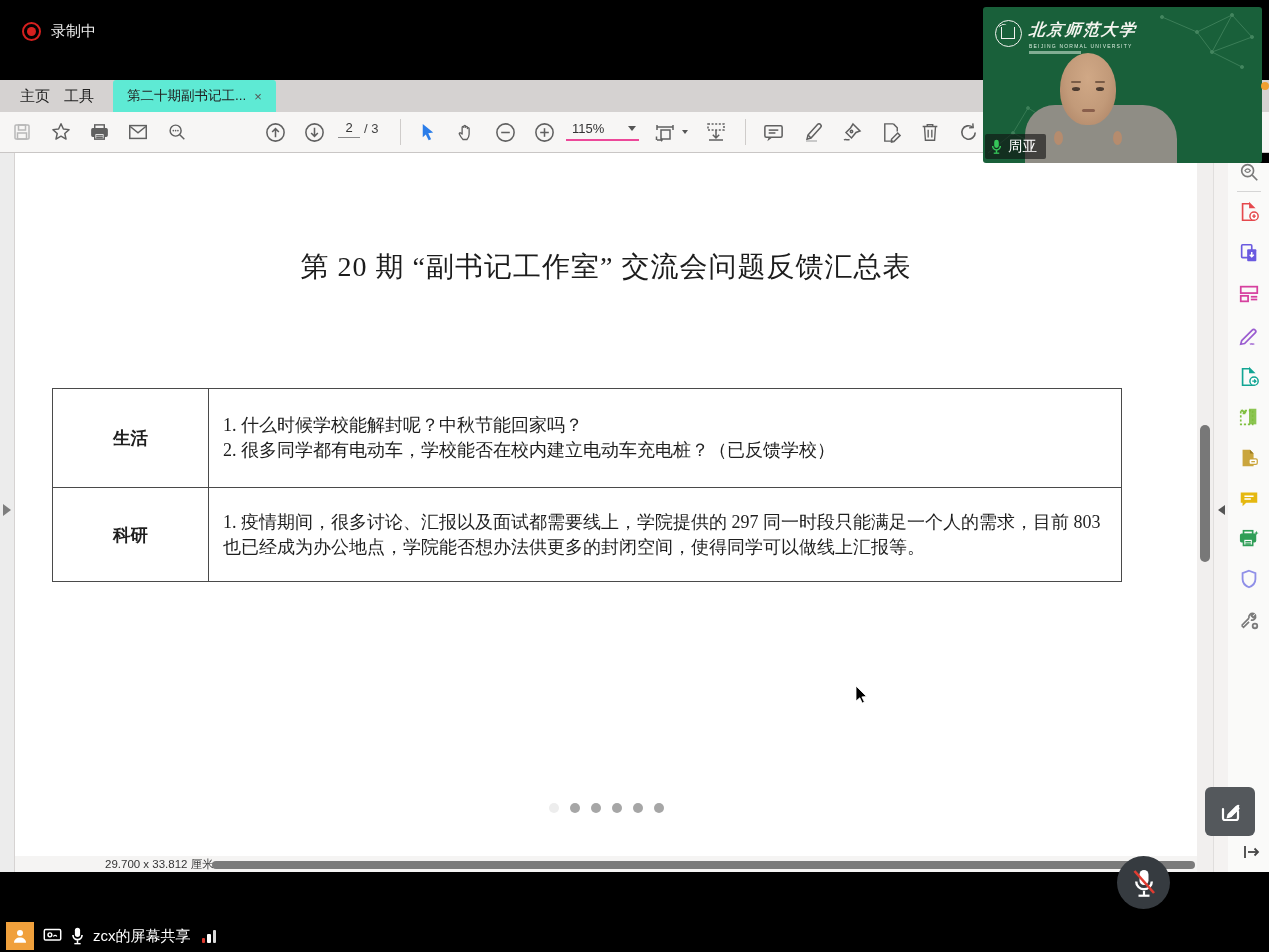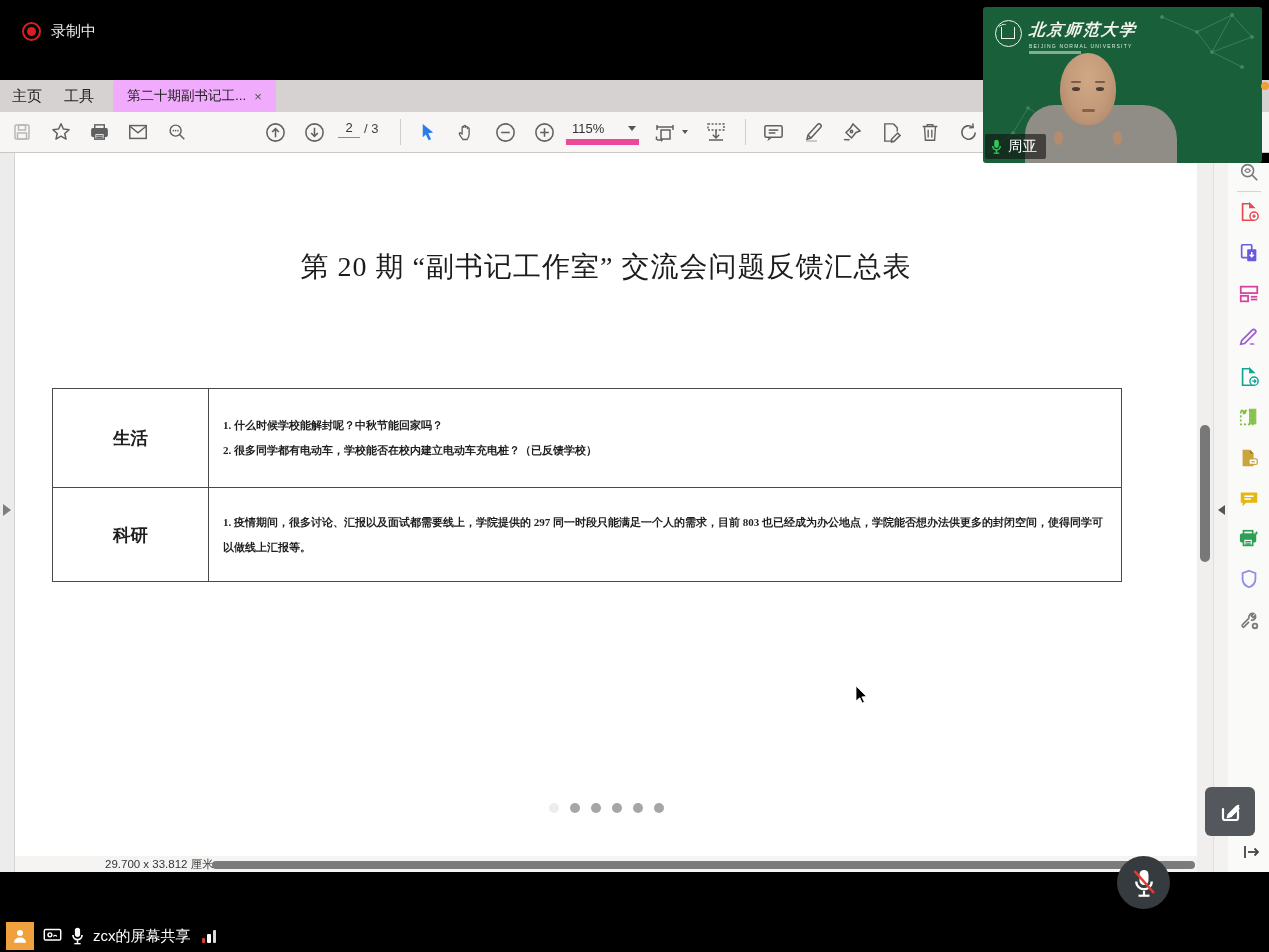--- a/index.html
+++ b/index.html
@@ -10,38 +10,38 @@
   
   .top-bar{left:0;top:0;width:1269px;height:58px;background:#000;}
   .rec-wrap{left:22px;top:22px;display:flex;align-items:center;gap:10px;}
   .rec-dot{width:15px;height:15px;border-radius:50%;border:2.5px solid #d6201f;position:relative;}
   .rec-dot::after{content:"";position:absolute;left:3px;top:3px;width:9px;height:9px;border-radius:50%;background:#d6201f;}
   .rec-label{color:#eee;font-size:15px;}
 
   
   .tab-bar{left:0;top:80px;width:1269px;height:32px;background:#d5d2d1;}
   .tab-static{position:absolute;top:0;height:32px;line-height:32px;font-size:15px;color:#222;padding:0 12px;cursor:default;}
-  .tab-home{left:0;}
+  .tab-home{left:8px;}
   .tab-tools{left:52px;}
-  .tab-doc{position:absolute;left:113px;top:0;width:163px;height:32px;background:#f0abfc;
+  .tab-doc{position:absolute;left:113px;top:0;width:163px;height:32px;background:#5eead4;
            border-radius:3px 3px 0 0;display:flex;align-items:center;justify-content:center;gap:8px;}
   .tab-doc-label{font-size:13.5px;color:#222;}
   .tab-close{font-size:13px;color:#555;line-height:1;}
 
   
   .toolbar{left:0;top:112px;width:1269px;height:41px;background:#f7f6f5;border-bottom:1px solid #c9c6c5;
            display:flex;align-items:center;box-sizing:border-box;}
   .tb{position:absolute;top:0;height:40px;display:flex;align-items:center;justify-content:center;}
   .tb svg{display:block;}
   .tb-sep{position:absolute;top:7px;width:1px;height:26px;background:#cfccca;}
   .page-box{position:absolute;top:8px;display:flex;align-items:flex-end;gap:4px;font-size:13px;color:#333;}
   .page-cur{width:22px;text-align:center;border-bottom:1px solid #8a8a8a;padding-bottom:2px;}
   .page-total{padding-bottom:2px;color:#444;}
   .zoom-box{position:absolute;top:9px;width:64px;display:flex;align-items:center;justify-content:space-between;
-            border-bottom:6px solid #ec4899;padding:0 3px 3px 6px;font-size:13px;color:#333;}
+            border-bottom:2px solid #ec4899;padding:0 3px 3px 6px;font-size:13px;color:#333;}
   .caret{width:0;height:0;border-left:4px solid transparent;border-right:4px solid transparent;border-top:5px solid #555;}
   .mini-caret{width:0;height:0;border-left:3.5px solid transparent;border-right:3.5px solid transparent;border-top:4.5px solid #555;}
 
   
   .panel-strip{left:0;top:153px;width:14px;height:719px;background:#ececec;border-right:1px solid #d6d3d2;}
   .panel-handle-l{left:3px;top:504px;width:0;height:0;border-top:6px solid transparent;border-bottom:6px solid transparent;border-left:8px solid #7e7e7e;}
   .page{left:15px;top:153px;width:1182px;height:703px;background:#fff;}
   .vscroll-track{left:1197px;top:153px;width:16px;height:719px;background:#f1efee;}
   .vscroll-thumb{left:1200px;top:425px;width:10px;height:137px;background:#787878;border-radius:5px;}
   .handle-strip{left:1213px;top:153px;width:15px;height:719px;background:#f4f2f1;border-left:1px solid #e0dedd;}
@@ -54,21 +54,21 @@
   
   .doc-title{left:15px;top:248px;width:1182px;text-align:center;
              font-family:"Liberation Serif","DejaVu Serif",serif;font-weight:400;font-size:28px;color:#1c1c1c;letter-spacing:1px;}
   .doc-table{left:52px;top:388px;width:1070px;border:1px solid #4a4a4a;box-sizing:border-box;
              font-family:"Liberation Serif","DejaVu Serif",serif;color:#1e1e1e;}
   .doc-row{display:flex;}
   .doc-row + .doc-row{border-top:1px solid #4a4a4a;justify-content:space-between;}
   .doc-cat{width:155px;flex:0 0 155px;border-right:1px solid #4a4a4a;display:flex;align-items:center;justify-content:center;
            font-size:17.5px;font-weight:700;}
   .doc-cell{flex:1;padding:10px 14px;display:flex;flex-direction:column;justify-content:center;}
-  .doc-line{font-size:11px;line-height:25px;font-weight:bold;}
+  .doc-line{font-size:18px;line-height:25px;}
   .row-h1{height:98px;}
   .row-h2{height:93px;}
 
   .dots{left:15px;top:803px;width:1182px;display:flex;justify-content:center;gap:11px;}
   .dot{width:10px;height:10px;border-radius:50%;background:#a6a6a6;}
   .dot.first{background:#ededed;}
 
   
   .sidebar{left:1228px;top:163px;width:41px;height:709px;background:#fafaf9;}
   .side-icon{position:absolute;left:1238px;width:22px;height:22px;display:flex;align-items:center;justify-content:center;}

